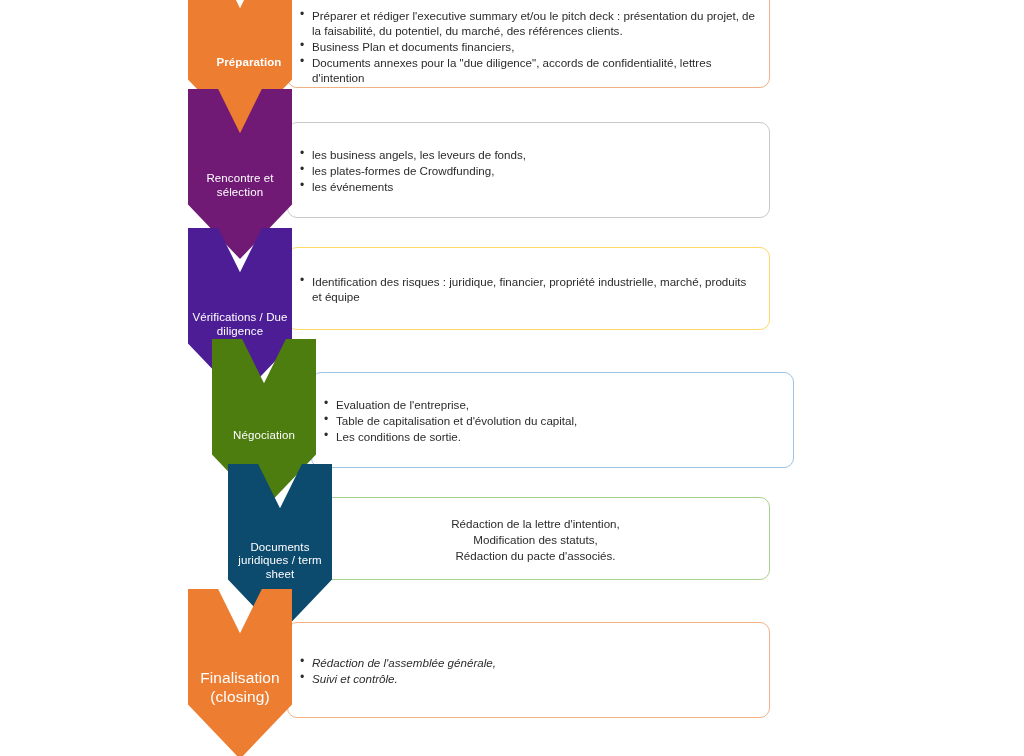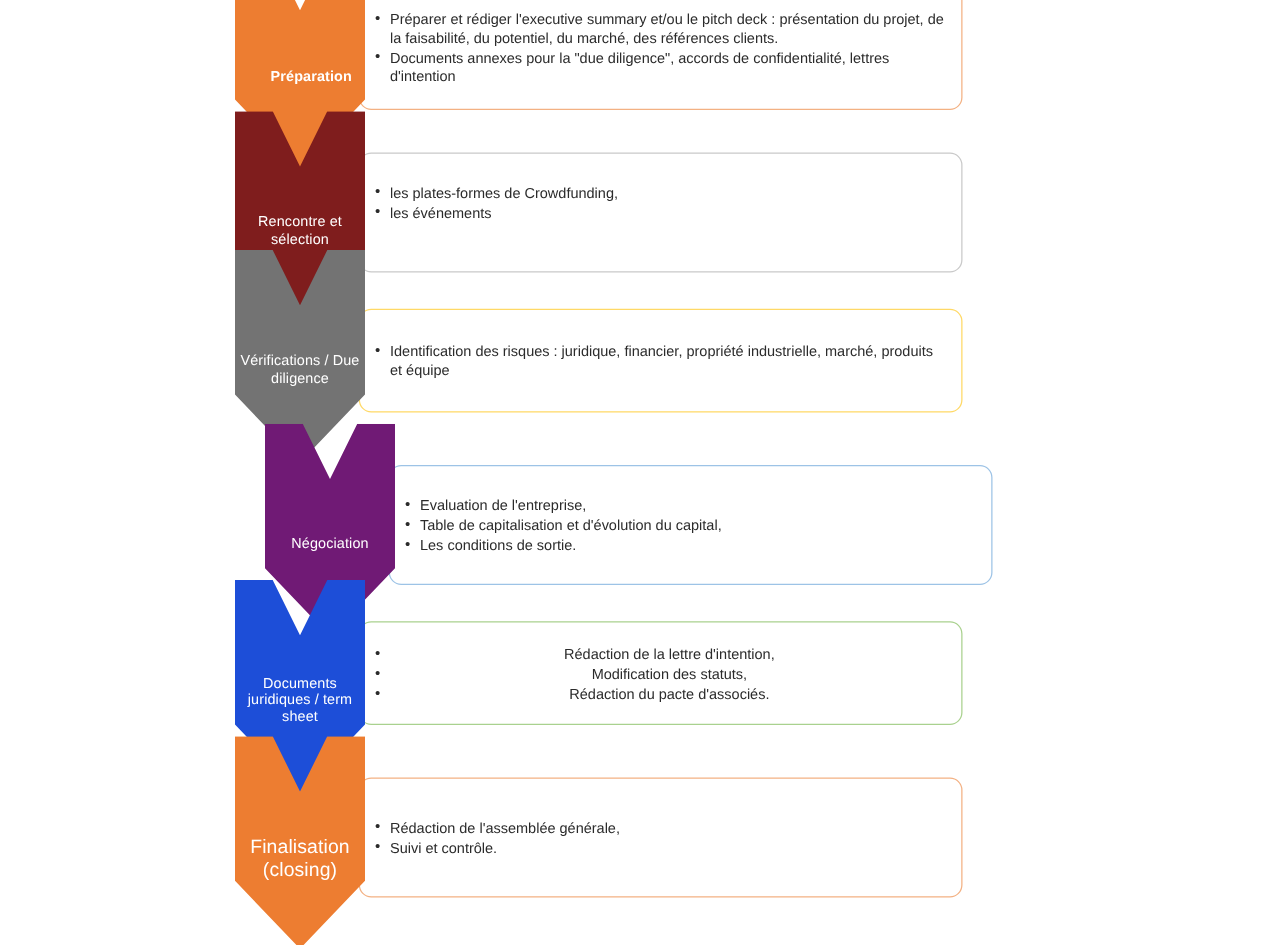--- a/index.html
+++ b/index.html
@@ -72,83 +72,85 @@
 </style>
 </head>
 <body>
 
 <div id="flow">
     <div class="row" style="top: 0px;">
       <div class="panel" style="top: -12px; height: 100px; border-color: rgb(243, 177, 131);">
         <div class="panel-inner" style="padding-top: 19px;">
           <ul>
             <li>Préparer et rédiger l'executive summary et/ou le pitch deck : présentation du projet, de la faisabilité, du potentiel, du marché, des références clients.</li>
+            <li>Business Plan et documents financiers,</li>
             <li>Documents annexes pour la "due diligence", accords de confidentialité, lettres d'intention</li>
           </ul>
         </div>
       </div>
       <div class="chev" style="top: -36px; background: rgb(237, 125, 49);">
         <div class="chev-label bold">Préparation</div>
       </div>
     </div>
     <div class="row" style="top: 0px;">
       <div class="panel" style="top: 122px; height: 96px; border-color: rgb(201, 201, 201);">
         <div class="panel-inner" style="padding-top: 24px;">
           <ul>
+            <li>les business angels, les leveurs de fonds,</li>
             <li>les plates-formes de Crowdfunding,</li>
             <li>les événements</li>
           </ul>
         </div>
       </div>
-      <div class="chev" style="top: 89px; background: #7f1d1d;">
+      <div class="chev" style="top: 89px; background: #701a75;">
         <div class="chev-label">Rencontre et sélection</div>
       </div>
     </div>
     <div class="row" style="top: 0px;">
       <div class="panel" style="top: 247px; height: 83px; border-color: rgb(255, 217, 102);">
         <div class="panel-inner" style="padding-top: 26px;">
           <ul>
             <li>Identification des risques : juridique, financier, propriété industrielle, marché, produits et équipe</li>
           </ul>
         </div>
       </div>
-      <div class="chev" style="top: 200px; background: #737373;">
+      <div class="chev" style="top: 228px; background: #4c1d95;">
         <div class="chev-label">Vérifications / Due diligence</div>
       </div>
     </div>
     <div class="row" style="top: 0px; margin-left: 24px;">
       <div class="panel" style="top: 372px; height: 96px; border-color: rgb(157, 195, 230);">
         <div class="panel-inner" style="padding-top: 24px;">
           <ul>
             <li>Evaluation de l'entreprise,</li>
             <li>Table de capitalisation et d'évolution du capital,</li>
             <li>Les conditions de sortie.</li>
           </ul>
         </div>
       </div>
-      <div class="chev" style="top: 339px; background: #701a75;">
+      <div class="chev" style="top: 339px; background: #4d7c0f;">
         <div class="chev-label">Négociation</div>
       </div>
     </div>
     <div class="row" style="top: 0px;">
       <div class="panel" style="top: 497px; height: 83px; border-color: rgb(169, 209, 142); text-align: center;">
         <div class="panel-inner" style="padding-top: 18px;">
           <ul>
             <li>Rédaction de la lettre d'intention,</li>
             <li>Modification des statuts,</li>
             <li>Rédaction du pacte d'associés.</li>
           </ul>
         </div>
       </div>
-      <div class="chev" style="top: 464px; background: #1d4ed8;">
+      <div class="chev" style="top: 464px; background: #0c4a6e; margin-left: 40px;">
         <div class="chev-label">Documents juridiques / term sheet</div>
       </div>
     </div>
     <div class="row" style="top: 0px;">
-      <div class="panel" style="top: 622px; height: 96px; border-color: rgb(243, 177, 131);">
+      <div class="panel" style="top: 622px; height: 96px; border-color: rgb(243, 177, 131); font-style: italic;">
         <div class="panel-inner" style="padding-top: 32px;">
           <ul>
             <li>Rédaction de l'assemblée générale,</li>
             <li>Suivi et contrôle.</li>
           </ul>
         </div>
       </div>
       <div class="chev" style="top: 589px; background: rgb(237, 125, 49);">
         <div class="chev-label big">Finalisation (closing)</div>
       </div>

